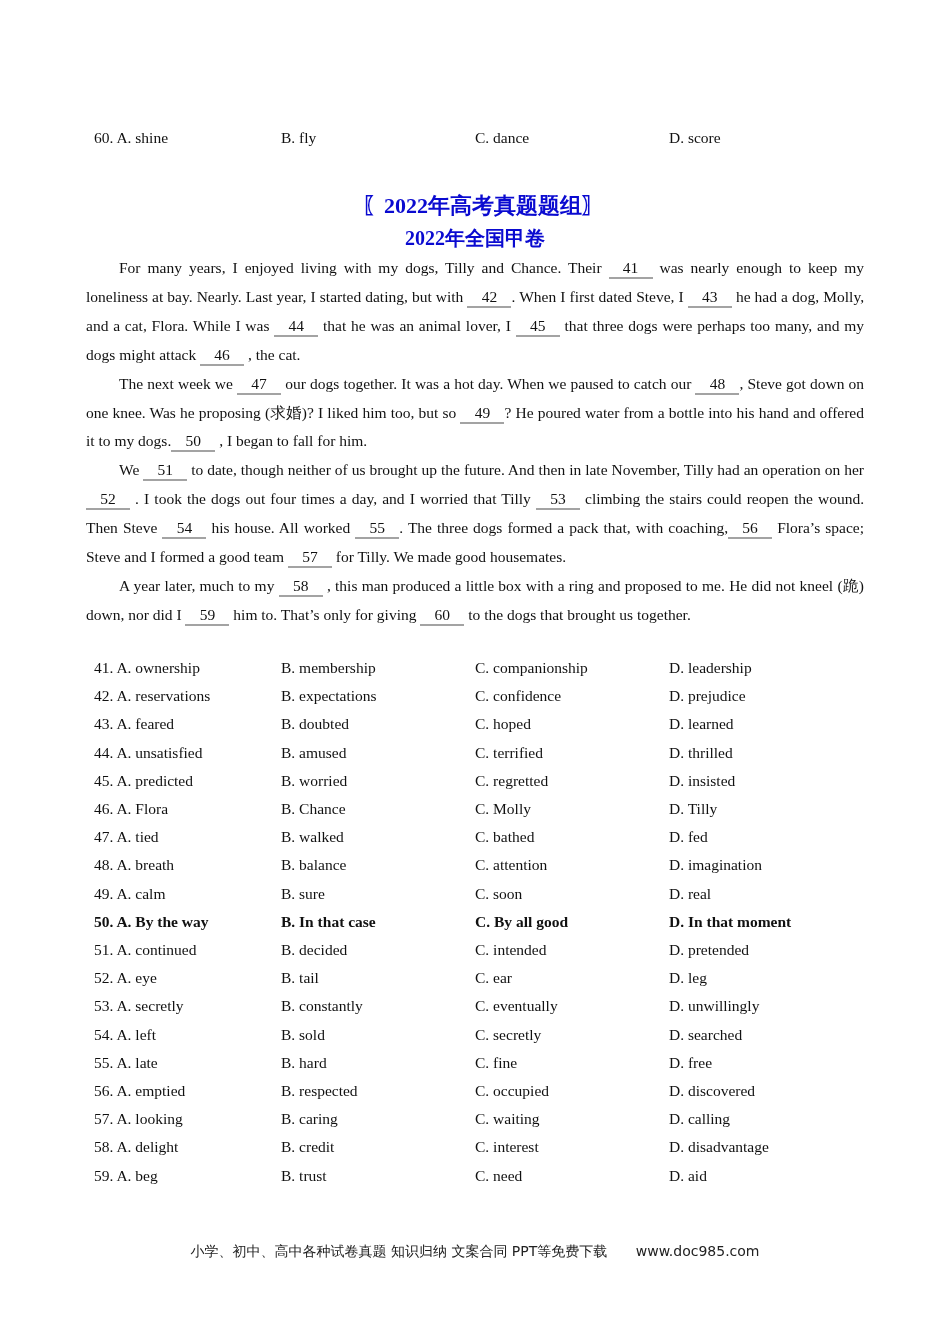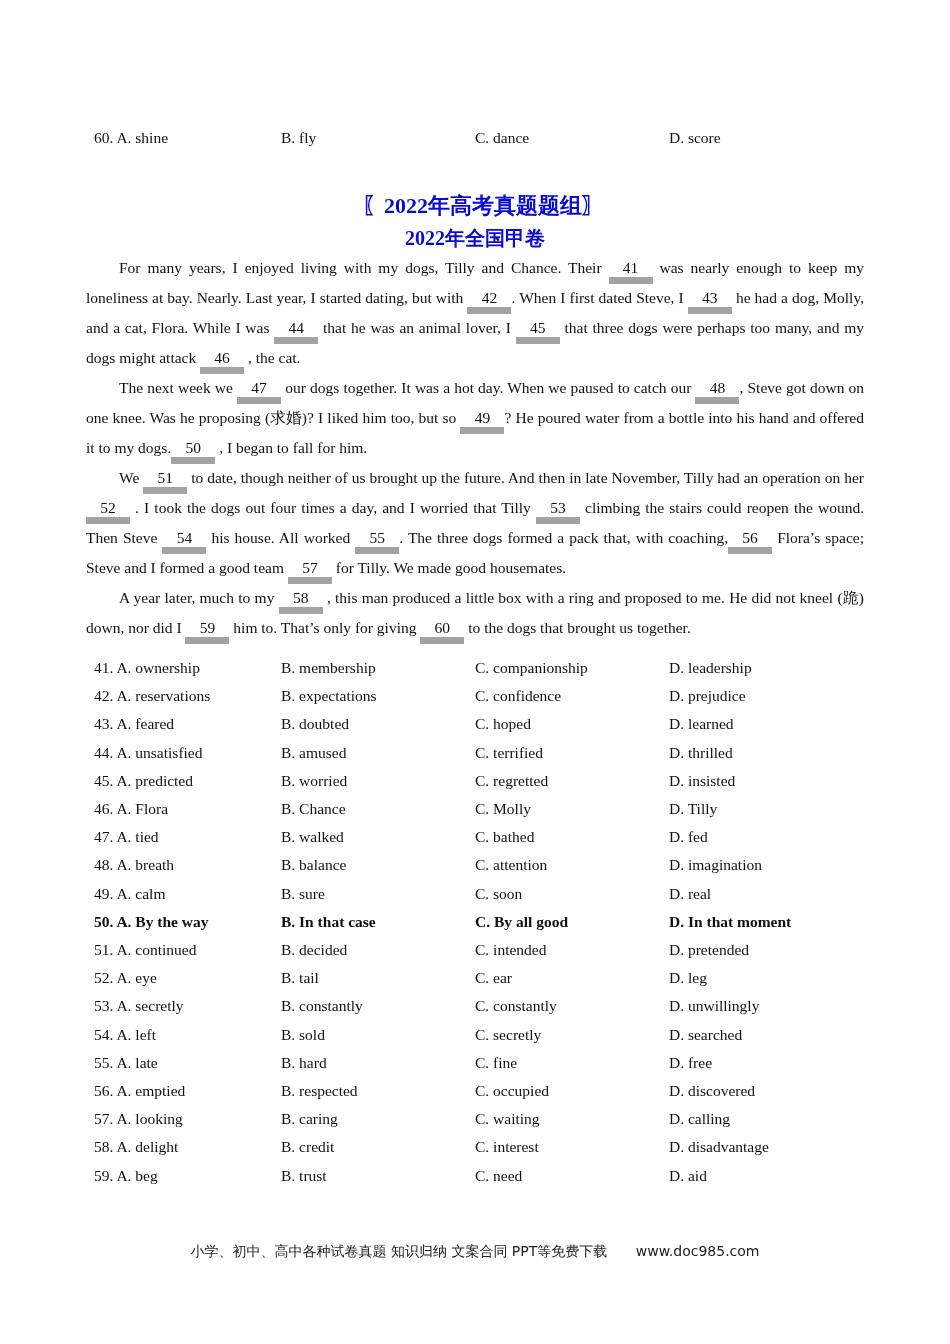--- a/index.html
+++ b/index.html
@@ -6,21 +6,21 @@
   body { width: 950px; height: 1344px; position: relative; overflow: hidden;
          font-family: "Liberation Serif", "DejaVu Serif", serif; color: #111; }
   .row4 { position: absolute; left: 86px; width: 800px; height: 22px; font-size: 15.5px; line-height: 22px; }
   .row4 span { position: absolute; top: 0; white-space: nowrap; }
   .c0 { left: 0; margin-left: 8px; } .c1 { left: 195px; } .c2 { left: 389px; } .c3 { left: 583px; }
   .title { position: absolute; left: 0; width: 950px; text-align: center; color: #0a0ad0; font-weight: bold; }
   .t1 { top: 191px; font-size: 22px; line-height: 30px; margin-left: 8px; }
   .t2 { top: 226px; font-size: 20px; line-height: 24px; }
   .passage { position: absolute; left: 86px; top: 254px; width: 778px; font-size: 15.5px; line-height: 28.9px; text-align: justify; }
   .passage p { margin: 0; text-indent: 33px; }
-  .blank { display: inline-block; border-bottom: 7px solid #a3a3a3; text-align: center; line-height: 18px; text-indent: 0; }
+  .blank { display: inline-block; border-bottom: 2px solid #a3a3a3; text-align: center; line-height: 18px; text-indent: 0; }
   .options { position: absolute; left: 0; top: 657px; }
   .footer { position: absolute; left: 0; width: 950px; top: 1243px; font-family: "DejaVu Sans", sans-serif; font-size: 14px; color: #222; text-align: center; }
   .footer .url { margin-left: 24px; }
 </style>
 </head>
 <body>
 
 <div class="row4" style="top:127px">
   <span class="c0">60. A. shine</span>
   <span class="c1">B. fly</span>
@@ -107,21 +107,21 @@
     </div>
     <div class="row4" style="top: 310.2px;">
       <span class="c0">52. A. eye</span>
       <span class="c1">B. tail</span>
       <span class="c2">C. ear</span>
       <span class="c3">D. leg</span>
     </div>
     <div class="row4" style="top: 338.4px;">
       <span class="c0">53. A. secretly</span>
       <span class="c1">B. constantly</span>
-      <span class="c2">C. constantly</span>
+      <span class="c2">C. eventually</span>
       <span class="c3">D. unwillingly</span>
     </div>
     <div class="row4" style="top: 366.6px;">
       <span class="c0">54. A. left</span>
       <span class="c1">B. sold</span>
       <span class="c2">C. secretly</span>
       <span class="c3">D. searched</span>
     </div>
     <div class="row4" style="top: 394.8px;">
       <span class="c0">55. A. late</span>

